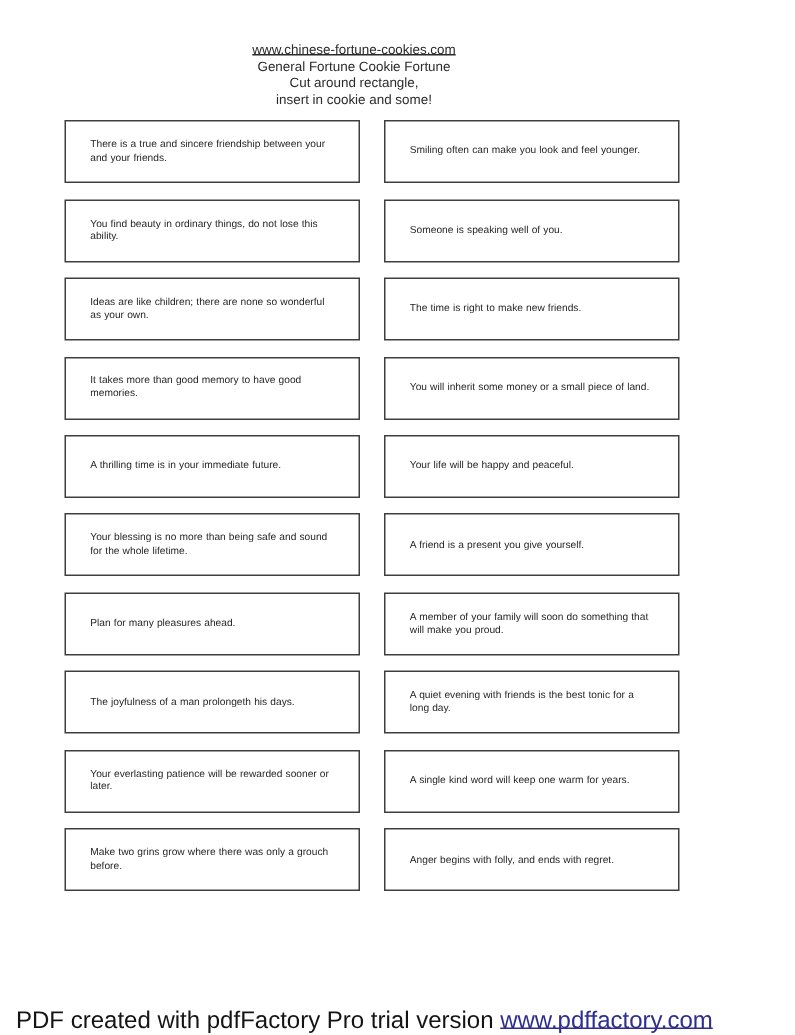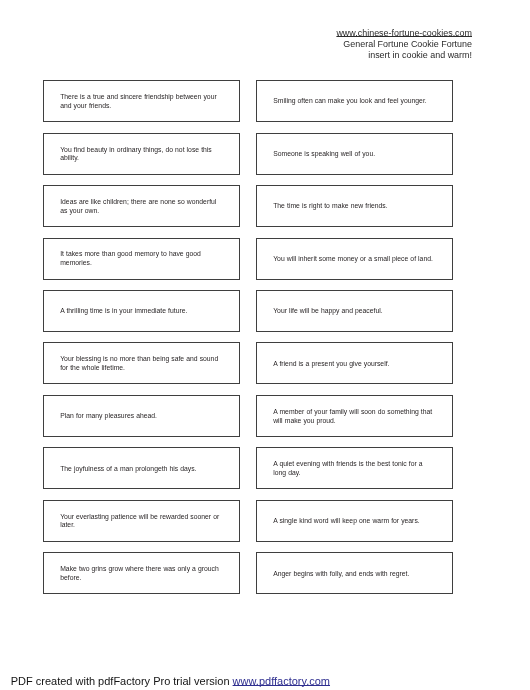--- a/index.html
+++ b/index.html
@@ -10,21 +10,21 @@
     font-family:"Liberation Sans", sans-serif;
     color:#231f20;
     position:relative;
     overflow:hidden;
     -webkit-font-smoothing:antialiased;
   }
 
   .page { position:absolute; left:0; top:0; width:530px; height:690px; background:#ffffff; }
 
   
-  .header { position:absolute; left:0; top:27.5px; width:472px; text-align:right; }
+  .header { position:absolute; left:0; top:27.5px; width:472px; text-align:center; }
   .header .line {
     font-size:8.95px;
     line-height:11.0px;
     color:#2b2b2b;
     white-space:nowrap;
   }
   .header .line.url { text-decoration:underline; text-underline-offset:0px; text-decoration-skip-ink:none; text-decoration-thickness:1px; }
 
   
   .grid { position:absolute; left:43px; top:80.2px; width:409.5px; }
@@ -53,42 +53,43 @@
     font-size:6.8px;
     line-height:8.7px;
     color:#231f20;
   }
 
   
   .footer {
     position:absolute;
     left:10.7px;
     top:675.4px;
-    font-size:11px;
+    font-size:16px;
     line-height:12px;
     color:#141414;
     white-space:nowrap;
   }
   .footer .link {
     color:#2e2e8f;
     text-decoration:underline;
     text-underline-offset:0px;
     text-decoration-skip-ink:none;
     text-decoration-thickness:1px;
   }
 </style>
 </head>
 <body>
 
 <div class="page">
 
   <div class="header">
     <div class="line url">www.chinese-fortune-cookies.com</div>
     <div class="line">General Fortune Cookie Fortune</div>
-    <div class="line">insert in cookie and warm!</div>
+    <div class="line">Cut around rectangle,</div>
+    <div class="line">insert in cookie and some!</div>
   </div>
 
   <div class="grid" id="grid">
       <div class="row">
         <div class="cell">
           <div class="txt">There is a true and sincere friendship between your and your friends.</div>
         </div>
         <div class="cell">
           <div class="txt">Smiling often can make you look and feel younger.</div>
         </div>

